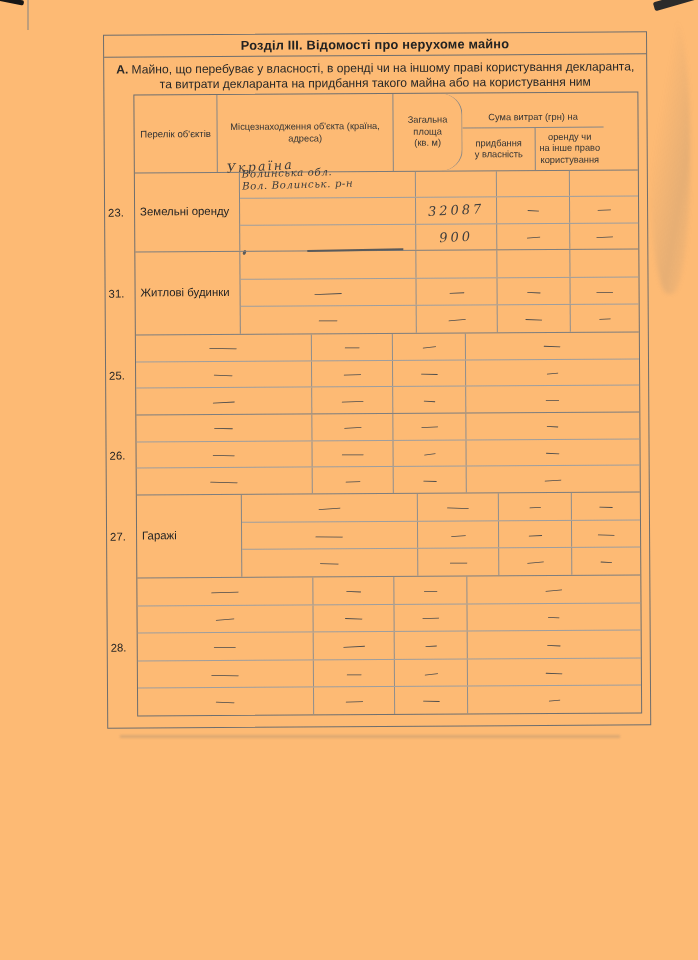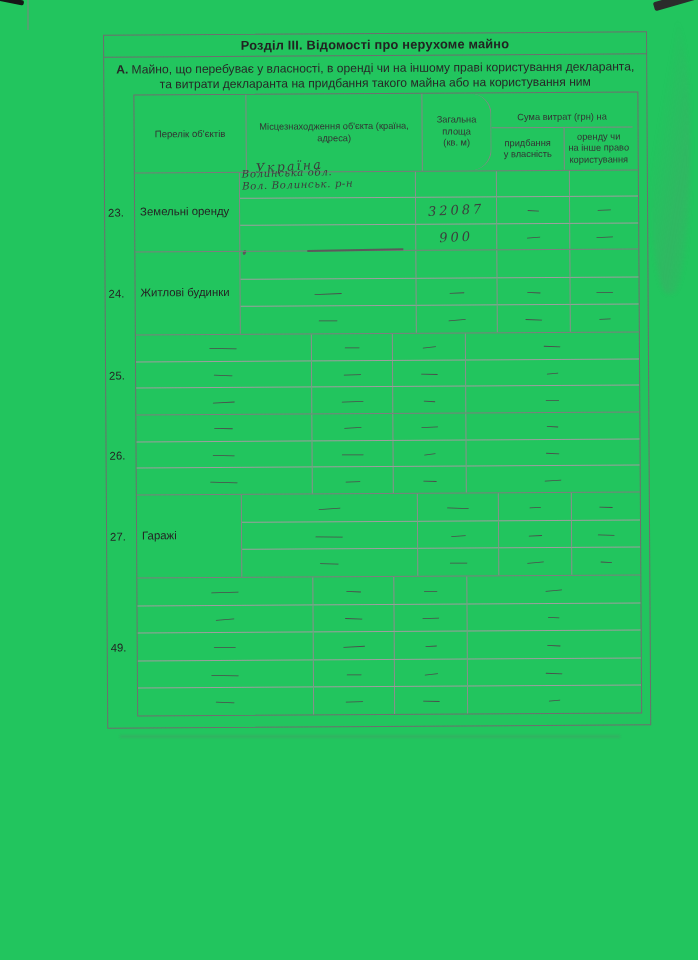--- a/index.html
+++ b/index.html
@@ -1,18 +1,18 @@
 <!DOCTYPE html>
 <html><head>
 <meta charset="utf-8">
 <style>
   html,body{margin:0;padding:0;background:#ffffff;}
   #scan{
     width:698px;height:960px;position:relative;overflow:hidden;
-    background:#22c55e;
+    background:#fdba74;
     font-family:"Liberation Sans",sans-serif;color:#2d2d2d;
   }
   
   .art{position:absolute;pointer-events:none;}
   .art-tl{left:-4px;top:-2px;width:28px;height:5px;background:#161616;transform:rotate(11deg);border-radius:2px;}
   .art-tr{right:-9px;top:-5px;width:54px;height:9px;background:#2b2b2b;transform:rotate(-16deg);border-radius:2px;}
   .art-lmark{left:27px;top:0;width:2px;height:30px;background:rgba(130,130,130,.5);}
   .right-shadow{right:8px;top:14px;width:40px;height:280px;border-radius:45%;
     background:linear-gradient(100deg,rgba(0,0,0,0) 30%,rgba(120,120,120,.17) 70%,rgba(0,0,0,0) 100%);
     filter:blur(2px);}
@@ -32,21 +32,21 @@
   }
   .subtitle{height:37px;box-sizing:border-box;padding-top:5px;text-align:center;
     font-size:12.1px;line-height:14.5px;color:#272727;}
   .subtitle .b{font-weight:bold;}
 
   
   .tbl{margin-left:29px;width:503px;border:1.4px solid #6f6f6f;background:transparent;}
   .thead{display:flex;height:78px;border-bottom:1.2px solid #7a7a7a;box-sizing:border-box;}
   .th{display:flex;align-items:center;justify-content:center;text-align:center;
     font-size:9.3px;line-height:11.5px;color:#333;box-sizing:border-box;white-space:pre-line;}
-  .th-objects{width:112px;border-right:1.1px solid #868686;font-size:9.6px;}
+  .th-objects{width:83px;border-right:1.1px solid #868686;font-size:9.6px;}
   .th-loc{width:176px;border-right:1.1px solid #868686;position:relative;}
   .th-area{width:69px;border-right:1.1px solid #868686;border-radius:21px;}
   .th-group{width:141px;display:flex;flex-direction:column;box-sizing:border-box;margin-top:13px;}
   .group-top{height:22px;border-bottom:1.1px solid #868686;box-sizing:border-box;
     display:flex;align-items:center;justify-content:center;font-size:9.3px;color:#333;}
   .group-cols{flex:1;display:flex;justify-content:center;}
   .th-purchase{width:73px;border-right:1.1px solid #868686;}
   .th-rent{flex:1;}
 
   .section{display:flex;position:relative;border-bottom:1.2px solid #7e7e7e;box-sizing:border-box;}
@@ -153,21 +153,21 @@
                 <div class="cell c-p">
                   <span class="hwd" style="transform: scaleX(1.15) rotate(-5deg);">—</span>
                 </div>
                 <div class="cell c-r">
                   <span class="hwd" style="transform: scaleX(1.44) rotate(-3deg);">—</span>
                 </div>
               </div>
             </div>
           </div>
           <div class="section" style="height: 83px;">
-            <div class="sec-num">24.</div>
+            <div class="sec-num">31.</div>
             <div class="sec-label">Житлові будинки</div>
             <div class="sec-rows">
               <div class="sub-row">
                 <div class="cell c-loc"></div>
                 <div class="cell c-area"></div>
                 <div class="cell c-p"></div>
                 <div class="cell c-r"></div>
               </div>
               <div class="sub-row">
                 <div class="cell c-loc">
@@ -335,21 +335,21 @@
                 <div class="cell c-p">
                   <span class="hwd" style="transform: scaleX(1.44) rotate(-7deg);">—</span>
                 </div>
                 <div class="cell c-r">
                   <span class="hwd" style="transform: scaleX(0.98) rotate(4deg);">—</span>
                 </div>
               </div>
             </div>
           </div>
           <div class="section" style="height: 137px;">
-            <div class="sec-num">49.</div>
+            <div class="sec-num">28.</div>
             <div class="sec-rows">
               <div class="sub-row">
                 <div class="cell c-loc">
                   <span class="hwd" style="transform: scaleX(2.38) rotate(-3deg);">—</span>
                 </div>
                 <div class="cell c-area">
                   <span class="hwd" style="transform: scaleX(1.27) rotate(3deg);">—</span>
                 </div>
                 <div class="cell c-p">
                   <span class="hwd" style="transform: scaleX(1.15) rotate(0deg);">—</span>

